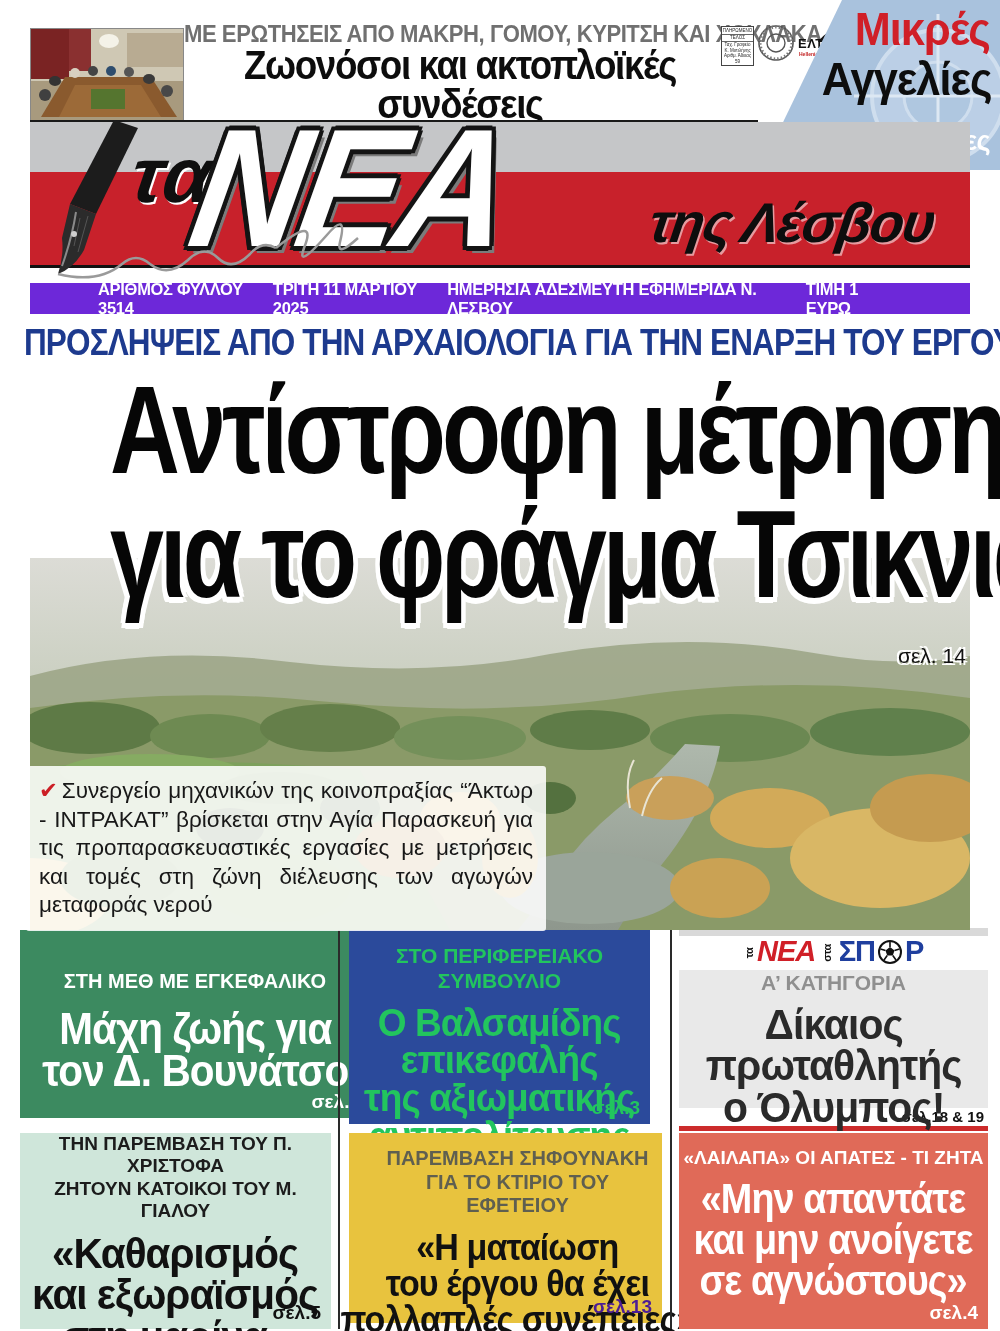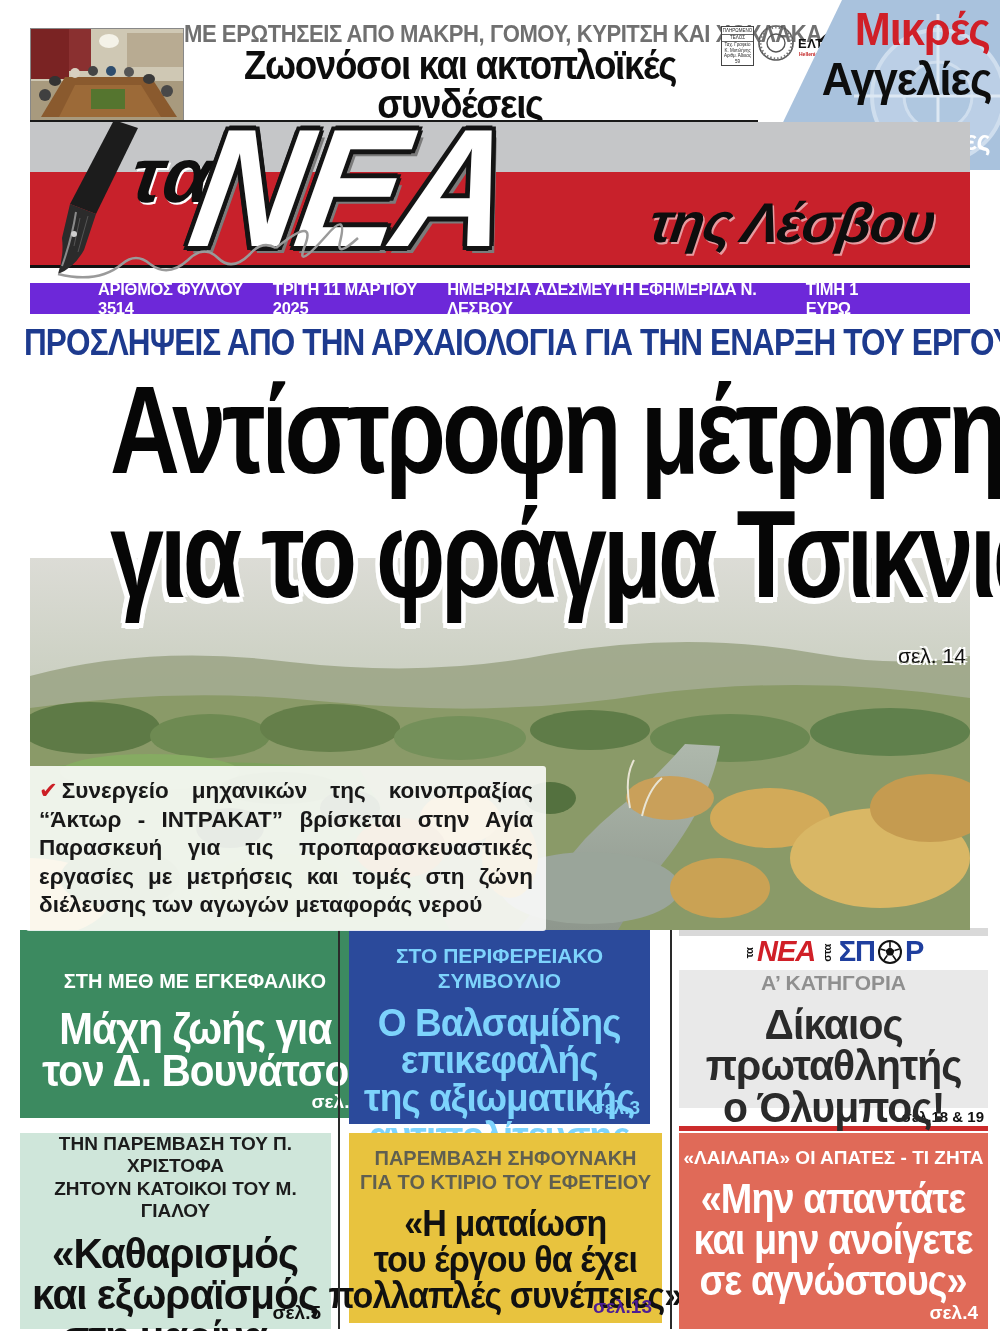--- a/index.html
+++ b/index.html
@@ -45,43 +45,43 @@
 
   
   .lead-kicker{left:24px;top:322px;width:960px;font-size:36px;font-weight:800;color:#1d3a8e;white-space:nowrap;transform:scaleX(.875);transform-origin:0 50%;letter-spacing:-1px;}
   .lead-h{left:0;top:0;width:1000px;text-align:center;font-weight:900;color:#060606;font-size:124px;line-height:1;letter-spacing:-5px;white-space:nowrap;transform:scaleX(.78);z-index:5;
     text-shadow:-5px -5px 0 #fff,5px -5px 0 #fff,-5px 5px 0 #fff,5px 5px 0 #fff,0 -6px 0 #fff,0 6px 0 #fff,-6px 0 0 #fff,6px 0 0 #fff;}
   .lead-h1{top:368px;}
   .lead-h2{top:492px;}
   .main-photo{left:30px;top:558px;width:940px;height:372px;z-index:1;}
   .photo-pageref{left:898px;top:636px;z-index:6;font-size:21px;font-weight:normal;color:#111;
     text-shadow:-2px -2px 0 #fff,2px -2px 0 #fff,-2px 2px 0 #fff,2px 2px 0 #fff;margin-top:8px;}
-  .caption{left:26px;top:766px;width:494px;z-index:6;background:rgba(255,255,255,.87);border-radius:3px;padding:11px 13px;font-size:22.5px;font-weight:bold;color:#181818;line-height:1.27;text-align:justify;}
+  .caption{left:26px;top:766px;width:494px;z-index:6;background:rgba(255,255,255,.87);border-radius:3px;padding:11px 13px;font-size:22.5px;font-weight:normal;color:#181818;line-height:1.27;text-align:justify;}
   .caption .chk{color:#cc1f26;margin-right:4px;}
 
   
   .vdiv{width:2px;background:#2a2a2a;top:930px;height:399px;z-index:2;}
   .box{box-sizing:border-box;display:flex;flex-direction:column;align-items:center;text-align:center;z-index:1;}
   .box .kick{font-weight:bold;line-height:1.18;}
   .box .hl{font-weight:800;line-height:.97;letter-spacing:-1px;}
   .box .hl .l{display:block;white-space:nowrap;}
   .box .pref{position:absolute;right:10px;bottom:5px;font-size:19px;font-weight:bold;}
 
   .box-green{left:20px;top:930px;width:350px;height:188px;background:#3c8a60;color:#fff;padding-top:40px;}
   .box-green .kick{font-size:20px;margin-bottom:14px;}
   .box-green .hl{font-size:44px;transform:scaleX(.92);}
   .box-mint{left:20px;top:1133px;width:311px;height:196px;background:#cfe6da;color:#111;padding-top:0;}
   .box-mint .kick{font-size:19px;color:#1c1c1c;margin-bottom:10px;}
   .box-mint .hl{font-size:43px;transform:scaleX(.94);}
   .box-mint .pref{color:#111;}
 
-  .box-blue{left:349px;top:930px;width:301px;height:194px;background:#2b4a9b;color:#7dd3fc;padding-top:14px;}
+  .box-blue{left:349px;top:930px;width:301px;height:194px;background:#2b4a9b;color:#22c55e;padding-top:14px;}
   .box-blue .kick{font-size:21px;margin-bottom:10px;}
   .box-blue .hl{font-size:39px;transform:scaleX(.95);}
-  .box-yellow{left:349px;top:1133px;width:313px;height:190px;background:#e8c33e;color:#111;padding-top:14px;}
+  .box-yellow{left:349px;top:1133px;width:313px;height:190px;background:#e8c33e;color:#111;padding-top:14px;padding-left:24px;}
   .box-yellow .kick{font-size:20px;color:#5f5f50;margin-bottom:12px;}
   .box-yellow .hl{font-size:37px;transform:scaleX(.92);}
   .box-yellow .pref{color:#4c1d95;margin-left:25px;}
 
   .sports-topbar{left:679px;top:928px;width:309px;height:8px;background:#d9d9d9;}
   .sports-logo{left:679px;top:938px;width:309px;height:30px;background:#fff;display:flex;align-items:center;justify-content:center;gap:3px;}
   .sp-rot{font-size:11px;font-weight:bold;color:#111;transform:rotate(-90deg);letter-spacing:-.5px;}
   .sp-nea{font-size:29px;font-weight:900;font-style:italic;color:#d01f27;letter-spacing:-1px;margin-top:-4px;}
   .sp-spor{font-size:29px;font-weight:900;color:#1f3f9e;letter-spacing:-1px;margin-top:-4px;}
   .box-sports{left:679px;top:970px;width:309px;height:138px;background:#e9e9e9;color:#2a2a2a;padding-top:1px;}

